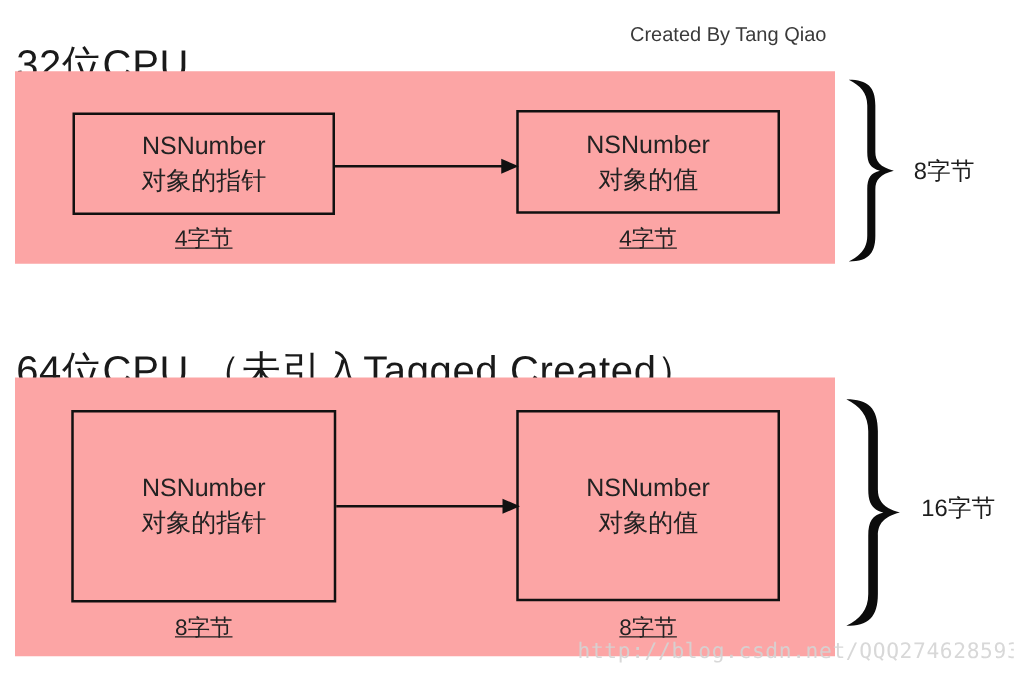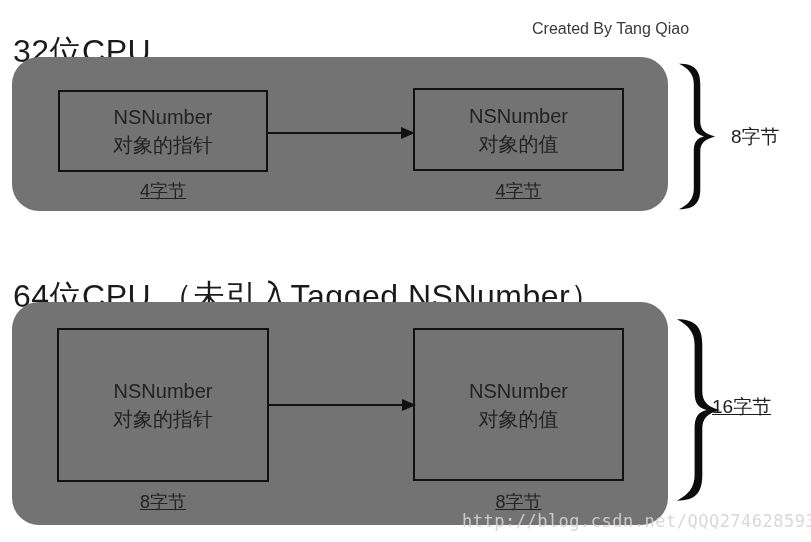--- a/index.html
+++ b/index.html
@@ -21,22 +21,21 @@
     white-space:nowrap;
     margin-top:21px;
   }
   .credit {
     font-size:16px;
     color:#3a3a3a;
     white-space:nowrap;
   }
 
   .panel {
-    background:#737373;
-    border-radius:27px;
+    background:#fca5a5;
   }
   .membox {
     position:absolute;
     border:2.5px solid #111111;
     display:flex;
     flex-direction:column;
     align-items:center;
     justify-content:center;
     text-align:center;
     font-size:20px;
@@ -72,21 +71,21 @@
     font-size:12px;
     color:#9e9e9e;
     white-space:nowrap;
   }
 </style>
 </head>
 <body>
 
 <div class="abs sec-title" style="left:13px; top:9px;">32位CPU</div>
 
-<div class="abs credit" style="left:532px; top:20px;">Created By Tang Qiao</div>
+<div class="abs credit" style="left:504px; top:20px;">Created By Tang Qiao</div>
 
 <div class="abs panel" style="left:12px; top:57px; width:656px; height:154px;">
 
   <div class="membox" style="left:46px; top:33px; width:210px; height:82px;">
     <span>NSNumber</span>
     <span>对象的指针</span>
   </div>
   <div class="size-label" style="left:46px; top:122px; width:210px;">4字节</div>
 
   <svg class="arrow-svg" style="left:256px; top:68px;" width="147" height="16" viewBox="0 0 147 16">
@@ -99,21 +98,21 @@
     <span>对象的值</span>
   </div>
   <div class="size-label" style="left:401px; top:122px; width:211px;">4字节</div>
 </div>
 
 <svg class="brace-svg" style="left:679px; top:62px;" width="37" height="149" viewBox="0 0 40 160" preserveAspectRatio="none">
   <path d="M0,2 C16,2 23,8 23,24 L23,64 C23,72 27,77 39,80 C27,83 23,88 23,96 L23,136 C23,152 16,158 0,158 C10,153 16,147 16,136 L16,96 C16,86 19,82 27,80 C19,78 16,74 16,64 L16,24 C16,13 10,7 0,2 Z" fill="#0c0c0c"></path>
 </svg>
 <div class="total-label" style="left:731px; top:124px;">8字节</div>
 
-<div class="abs sec-title" style="left:13px; top:254px;">64位CPU （未引入Tagged NSNumber）</div>
+<div class="abs sec-title" style="left:13px; top:254px;">64位CPU （未引入Tagged Created）</div>
 
 <div class="abs panel" style="left:12px; top:302px; width:656px; height:223px;">
 
   <div class="membox" style="left:45px; top:26px; width:212px; height:154px;">
     <span>NSNumber</span>
     <span>对象的指针</span>
   </div>
   <div class="size-label" style="left:45px; top:188px; width:212px;">8字节</div>
 
   <svg class="arrow-svg" style="left:257px; top:95px;" width="147" height="16" viewBox="0 0 147 16">
@@ -124,16 +123,16 @@
   <div class="membox" style="left:401px; top:26px; width:211px; height:153px;">
     <span>NSNumber</span>
     <span>对象的值</span>
   </div>
   <div class="size-label" style="left:401px; top:188px; width:211px;">8字节</div>
 </div>
 
 <svg class="brace-svg" style="left:677px; top:317px;" width="44" height="186" viewBox="0 0 40 160" preserveAspectRatio="none">
   <path d="M0,2 C16,2 23,8 23,24 L23,64 C23,72 27,77 39,80 C27,83 23,88 23,96 L23,136 C23,152 16,158 0,158 C10,153 16,147 16,136 L16,96 C16,86 19,82 27,80 C19,78 16,74 16,64 L16,24 C16,13 10,7 0,2 Z" fill="#0c0c0c"></path>
 </svg>
-<div class="total-label" style="left:712px; top:394px;text-decoration:underline;">16字节</div>
+<div class="total-label" style="left:737px; top:394px;">16字节</div>
 
 <div class="wm-url" style="left:462px; top:511px;">http://blog.csdn.net/QQQ274628593</div>
 <div class="wm-handle" style="left:701px; top:543px;margin-left:28px;">CSDN @zxb10</div>
 
 </body></html>

